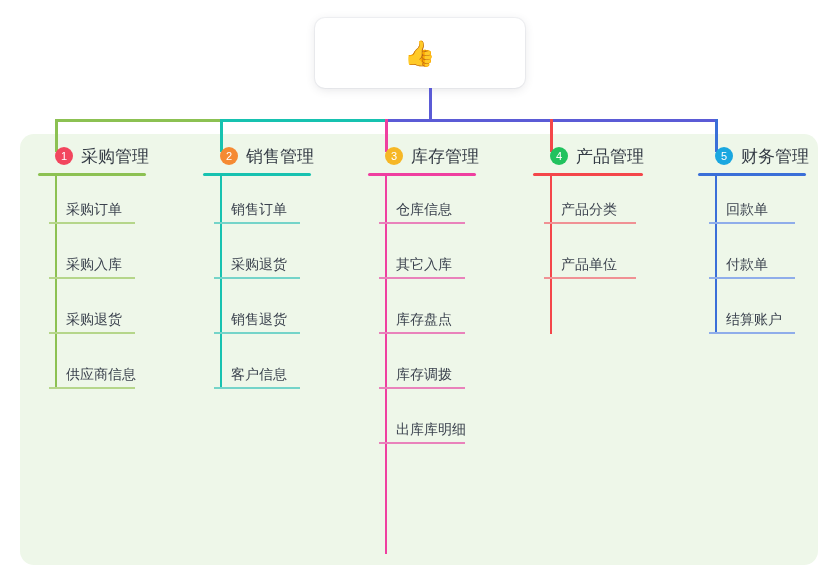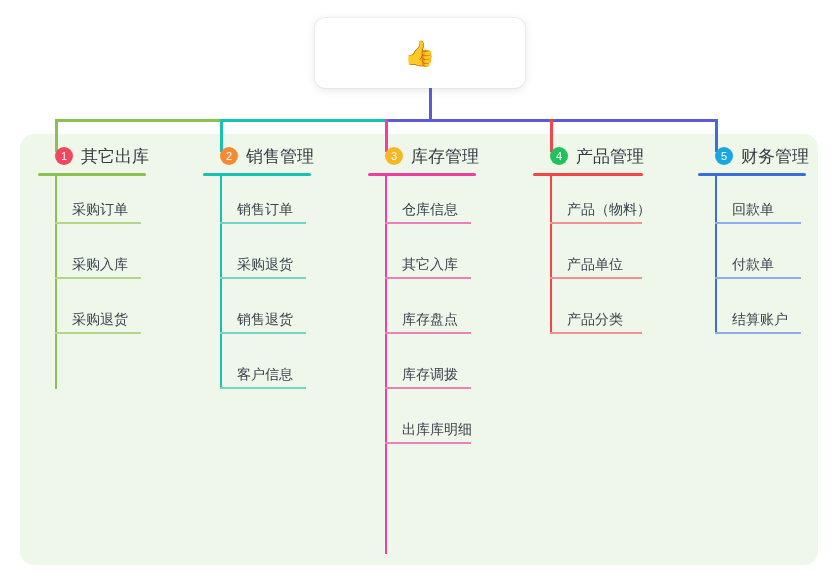--- a/index.html
+++ b/index.html
@@ -105,21 +105,21 @@
   }
   .stem {
     position: absolute;
     left: 17px;
     top: 0;
     width: 2px;
   }
   .leaf {
     position: relative;
     height: 55px;
-    margin-left: 17px;
+    margin-left: 11px;
     box-sizing: border-box;
   }
   .leaf-text {
     position: absolute;
     left: 17px;
     bottom: 12px;
     font-size: 14px;
     color: #3b424e;
     white-space: nowrap;
   }
@@ -152,37 +152,41 @@
       <div class="conn" style="left: 220px; top: 119px; width: 3px; height: 33px; background: rgb(23, 194, 176);"></div>
       <div class="conn" style="left: 385px; top: 119px; width: 3px; height: 33px; background: rgb(239, 63, 160);"></div>
       <div class="conn" style="left: 550px; top: 119px; width: 3px; height: 33px; background: rgb(244, 70, 74);"></div>
       <div class="conn" style="left: 715px; top: 119px; width: 3px; height: 33px; background: rgb(58, 111, 216);"></div>
     </div>
 
   <div id="columns">
       <div class="column" style="left: 38px;">
         <div class="col-head">
           <span class="badge" style="background: rgb(242, 70, 94);">1</span>
-          <span class="col-title">其它出库</span>
+          <span class="col-title">采购管理</span>
         </div>
         <div class="col-rule" style="background: rgb(140, 193, 82); width: 108px; margin-left: 0px;"></div>
         <div class="col-body" style="height: 220px;">
           <div class="stem" style="background: rgb(140, 193, 82); height: 213px;"></div>
           <div class="leaf">
             <span class="leaf-text">采购订单</span>
             <div class="leaf-rule" style="background: rgb(181, 214, 138); width: 86px;"></div>
           </div>
           <div class="leaf">
             <span class="leaf-text">采购入库</span>
             <div class="leaf-rule" style="background: rgb(181, 214, 138); width: 86px;"></div>
           </div>
           <div class="leaf">
             <span class="leaf-text">采购退货</span>
             <div class="leaf-rule" style="background: rgb(181, 214, 138); width: 86px;"></div>
           </div>
+          <div class="leaf">
+            <span class="leaf-text">供应商信息</span>
+            <div class="leaf-rule" style="background: rgb(181, 214, 138); width: 86px;"></div>
+          </div>
         </div>
       </div>
       <div class="column" style="left: 203px;">
         <div class="col-head">
           <span class="badge" style="background: rgb(245, 138, 51);">2</span>
           <span class="col-title">销售管理</span>
         </div>
         <div class="col-rule" style="background: rgb(23, 194, 176); width: 108px; margin-left: 0px;"></div>
         <div class="col-body" style="height: 220px;">
           <div class="stem" style="background: rgb(23, 194, 176); height: 213px;"></div>
@@ -236,29 +240,25 @@
       </div>
       <div class="column" style="left: 533px;">
         <div class="col-head">
           <span class="badge" style="background: rgb(33, 194, 94);">4</span>
           <span class="col-title">产品管理</span>
         </div>
         <div class="col-rule" style="background: rgb(244, 70, 74); width: 110px; margin-left: 0px;"></div>
         <div class="col-body" style="height: 165px;">
           <div class="stem" style="background: rgb(244, 70, 74); height: 158px;"></div>
           <div class="leaf">
-            <span class="leaf-text">产品（物料）</span>
+            <span class="leaf-text">产品分类</span>
             <div class="leaf-rule" style="background: rgb(240, 145, 148); width: 92px;"></div>
           </div>
           <div class="leaf">
             <span class="leaf-text">产品单位</span>
-            <div class="leaf-rule" style="background: rgb(240, 145, 148); width: 92px;"></div>
-          </div>
-          <div class="leaf">
-            <span class="leaf-text">产品分类</span>
             <div class="leaf-rule" style="background: rgb(240, 145, 148); width: 92px;"></div>
           </div>
         </div>
       </div>
       <div class="column" style="left: 698px;">
         <div class="col-head">
           <span class="badge" style="background: rgb(26, 167, 224);">5</span>
           <span class="col-title">财务管理</span>
         </div>
         <div class="col-rule" style="background: rgb(58, 111, 216); width: 108px; margin-left: 0px;"></div>

